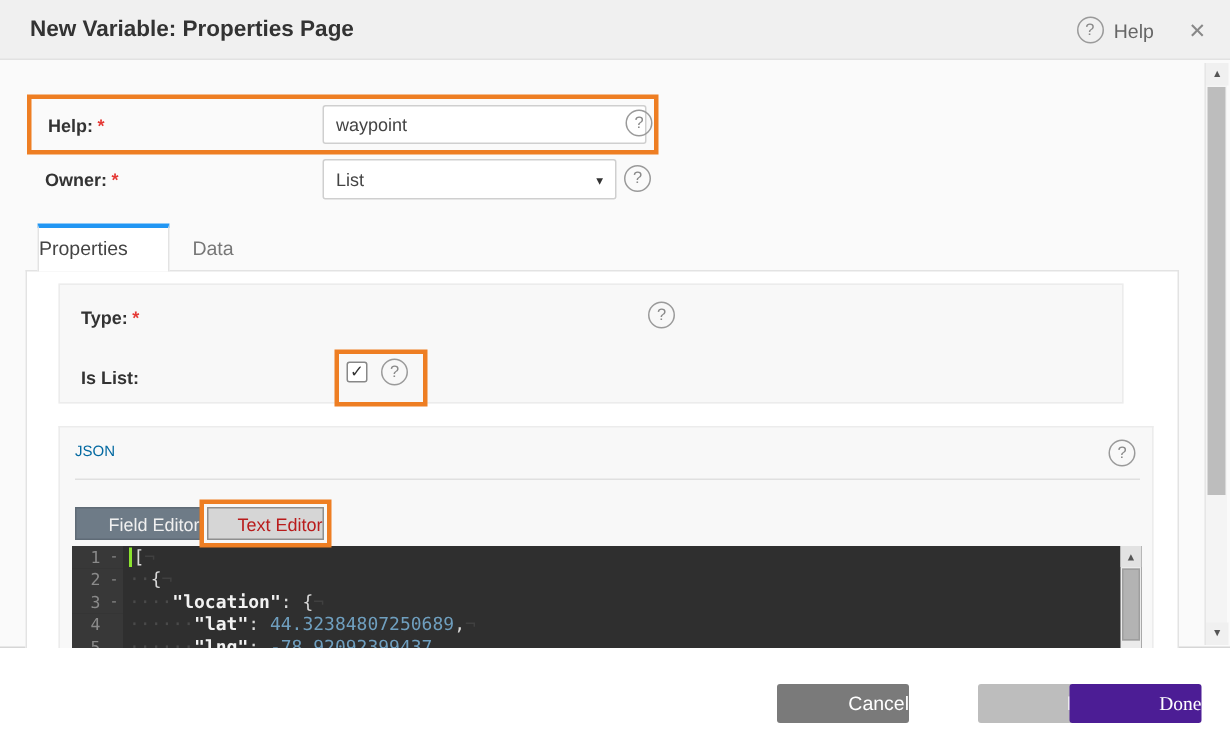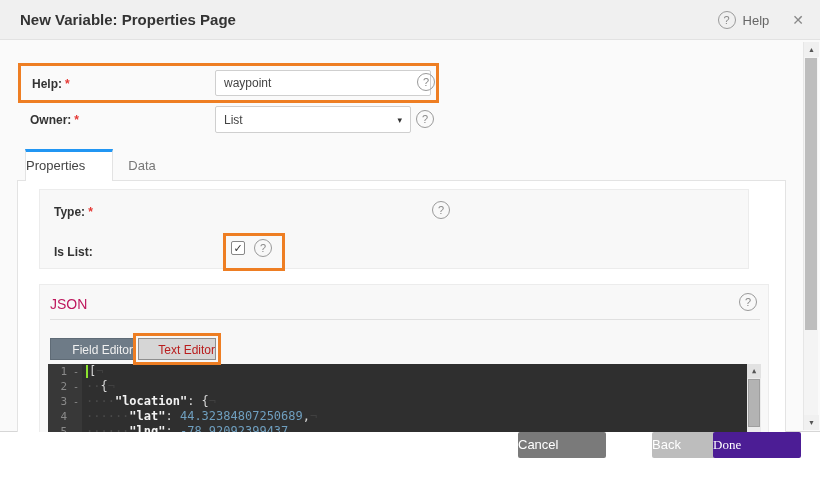--- a/index.html
+++ b/index.html
@@ -66,21 +66,21 @@
   .islist-label { position:absolute; left:14px; top:55px; }
   .islist-box { left:183px; top:43px; width:62px; height:38px; z-index:3; }
   .checkbox { position:absolute; left:191px; top:51px; width:14px; height:14px;
               background:#fff; border:1px solid #888; border-radius:2px; font-size:11px;
               line-height:12px; text-align:center; color:#333; }
   .islist-help { position:absolute; left:214px; top:49px; }
 
   
   .panel2 { position:absolute; left:21px; top:103px; width:730px; height:149px;
             background:#f8f8f8; border:1px solid #ececec; border-bottom:none; }
-  .json-title { position:absolute; left:10px; top:11px; font-size:14px; color:#be185d; }
+  .json-title { position:absolute; left:10px; top:11px; font-size:10px; color:#0369a1; }
   .json-help { position:absolute; left:699px; top:8px; }
   .json-divider { position:absolute; left:10px; top:34px; width:710px;
                   border-top:1px solid #e0e0e0; }
   .btn-editor { position:absolute; height:22px; font-size:12px; text-align:right;
                 line-height:22px; cursor:default; }
   .btn-field-editor { left:10px; top:53px; width:84px; background:#6e7b87;
                       color:#f0f0f0; border:1px solid #5f6b76; }
   .btn-text-editor { left:98px; top:53px; width:78px; background:#d6d6d6;
                      color:#b91c1c; border:1px solid #8f8f8f; }
   .te-orange { left:93px; top:48px; width:88px; height:32px; z-index:3; }
@@ -116,22 +116,22 @@
   .dlg-scroll-up, .dlg-scroll-down { position:absolute; left:0; width:15px; height:15px;
                 background:#f0f0f0; font-size:7px; color:#555; text-align:center;
                 line-height:15px; }
   .dlg-scroll-up { top:0; }
   .dlg-scroll-down { bottom:0; }
   .dlg-scroll-thumb { position:absolute; top:16px; left:1px; width:12px; height:272px;
                       background:#bdbdbd; }
 
   
   .footer { position:absolute; top:432px; left:0; right:0; height:58px; background:#fff; }
-  .btn { position:absolute; top:0; width:88px; height:26px; border:none; border-radius:2px;
-         color:#fff; font-size:13px; text-align:left; line-height:26px; cursor:default;
+  .btn { position:absolute; top:24px; width:88px; height:26px; border:none; border-radius:2px;
+         color:#fff; font-size:13px; text-align:right; line-height:26px; cursor:default;
          font-family:"Liberation Sans", sans-serif; }
   .btn-cancel { left:518px; background:#7a7a7a; }
   .btn-back { left:616px; background:#bdbdbd;margin-left:36px; }
   .btn-done { left:713px; background:#4c1d95;font-family:Liberation Serif, serif; }
 </style>
 </head>
 <body>
 
 <div class="dialog">
 

